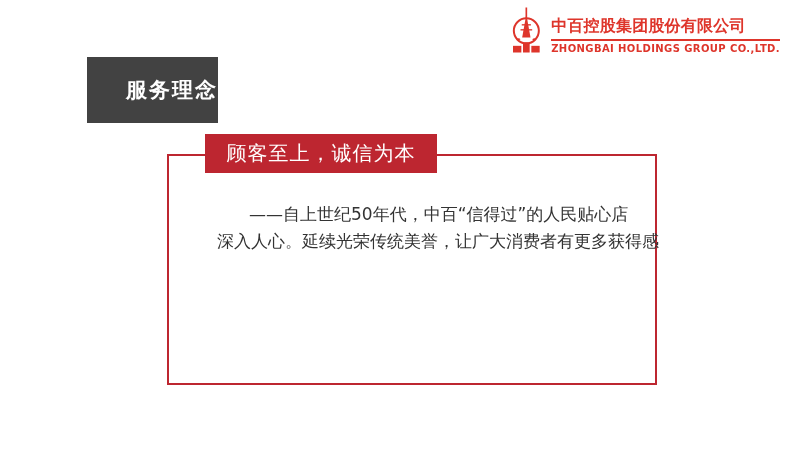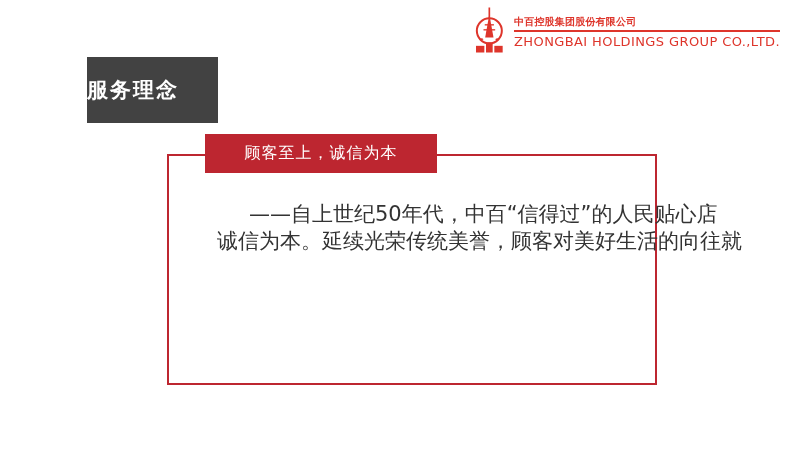--- a/index.html
+++ b/index.html
@@ -7,54 +7,54 @@
     position:relative; width:800px; height:450px; background:#ffffff;
     font-family:"DejaVu Sans","Liberation Sans",sans-serif;
     overflow:hidden;
   }
 
   
   .logo { position:absolute; top:5px; right:20px; display:flex; align-items:flex-start; }
   .logo-icon { width:40px; height:50px; margin-right:3px; flex:0 0 auto; }
   .logo-textblock { padding-top:9px; }
   .logo-zh {
-    color:#de352b; font-size:10px; font-weight:bold; letter-spacing:0.2px;
+    color:#de352b; font-size:16px; font-weight:bold; letter-spacing:0.2px;
     white-space:nowrap; line-height:1.5;
   }
   .logo-rule { height:1.5px; background:#de352b; margin:1px 0 2px 0; }
   .logo-en {
-    color:#de352b; font-size:13px; font-weight:normal; letter-spacing:0.4px;
+    color:#de352b; font-size:10px; font-weight:bold; letter-spacing:0.4px;
     white-space:nowrap;
   }
 
   
   .section-box {
     position:absolute; left:87px; top:57px; width:131px; height:66px;
-    background:#424242; display:flex; align-items:center; justify-content:flex-start;
+    background:#424242; display:flex; align-items:center; justify-content:flex-end;
   }
   .section-title { color:#ffffff; font-size:21px; font-weight:bold; letter-spacing:2px; }
 
   
   .banner {
     position:absolute; left:205px; top:134px; width:232px; height:39px;
     background:#bd2630; display:flex; align-items:center; justify-content:center;
     z-index:2;
   }
-  .banner-label { color:#ffffff; font-size:16px; font-weight:500; letter-spacing:1px; }
+  .banner-label { color:#ffffff; font-size:20px; font-weight:500; letter-spacing:1px; }
 
   
   .content-box {
     position:absolute; left:167px; top:154px; width:486px; height:227px;
     border:2px solid #bd2630; background:#ffffff; z-index:1;
   }
 
   
   .paragraph {
     position:absolute; left:217px; top:201px; width:414px;
-    color:#333333; font-size:21px; line-height:27px; font-weight:500;
+    color:#333333; font-size:17px; line-height:27px; font-weight:500;
     z-index:3;
   }
   .para-line { white-space:nowrap; }
   .para-line.indent { text-indent:32px; }
 </style>
 </head>
 <body>
 
 <div class="slide">
 
@@ -87,16 +87,16 @@
   </div>
 
   <div class="banner">
     <span class="banner-label">顾客至上，诚信为本</span>
   </div>
 
   <div class="content-box"></div>
 
   <div class="paragraph">
     <div class="para-line indent">——自上世纪50年代，中百“信得过”的人民贴心店</div>
-    <div class="para-line">诚信为本。延续光荣传统美誉，顾客对美好生活的向往就</div>
+    <div class="para-line">深入人心。延续光荣传统美誉，让广大消费者有更多获得感</div>
   </div>
 
 </div>
 
 </body></html>

